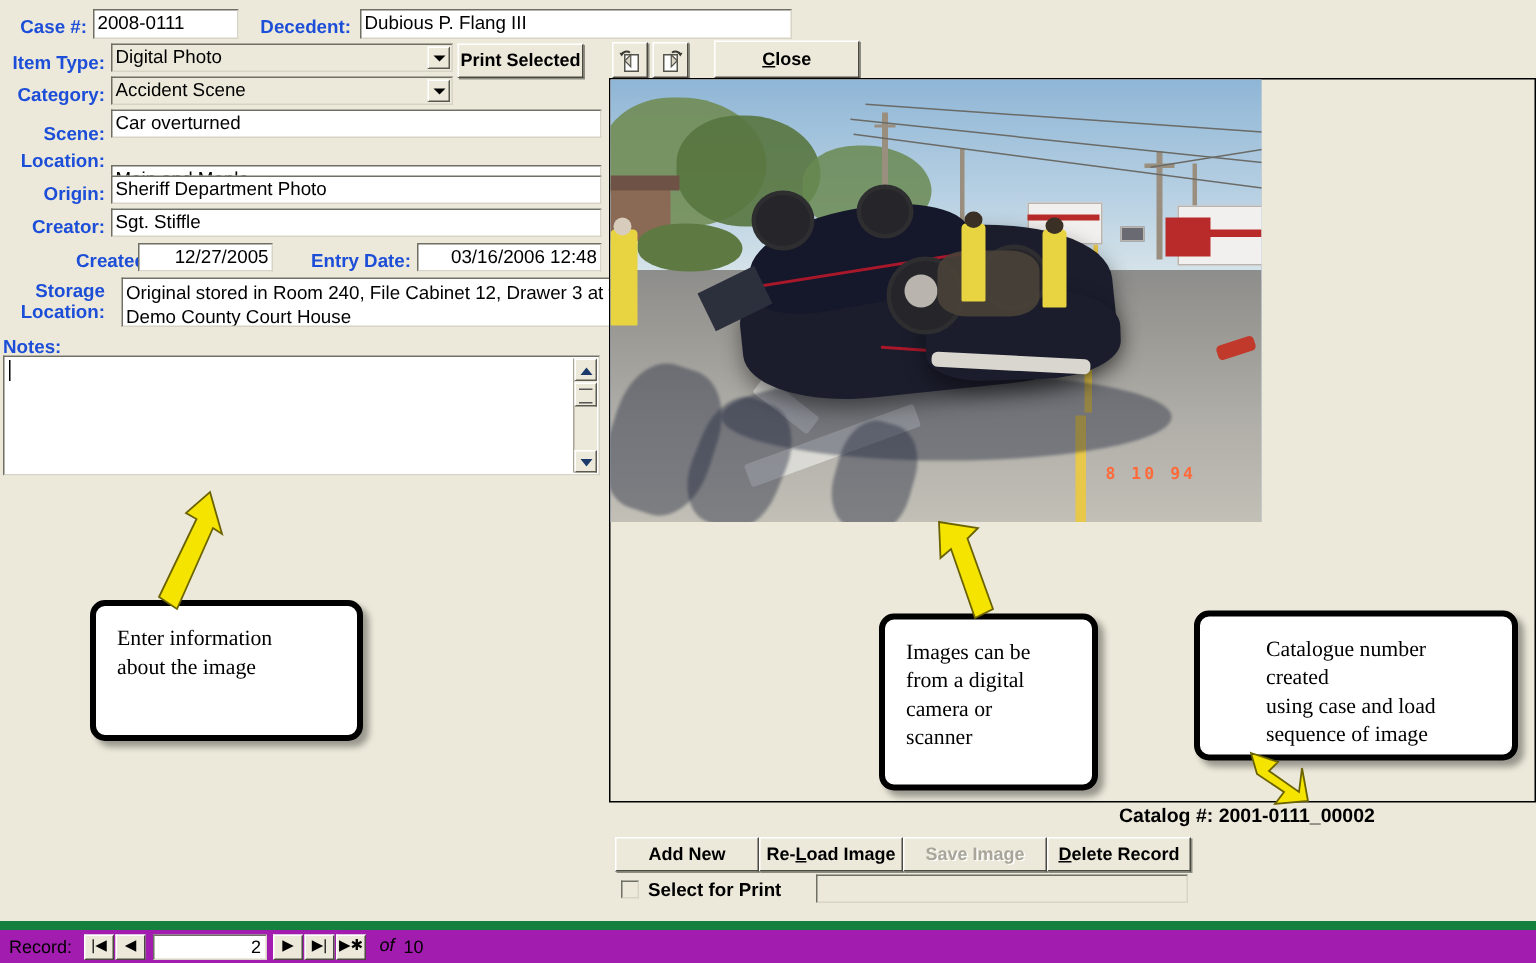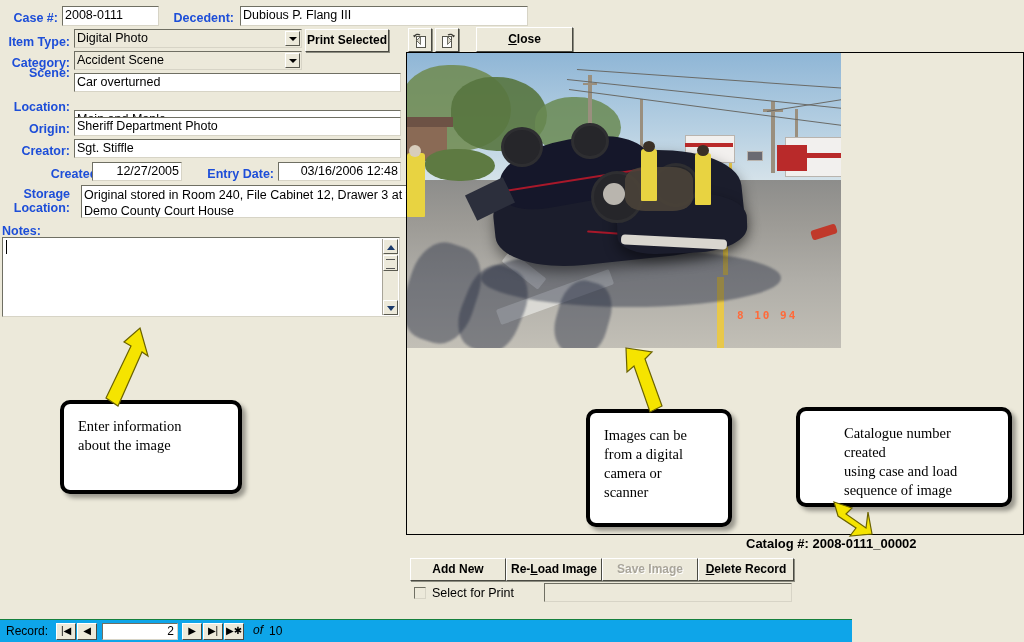--- a/index.html
+++ b/index.html
@@ -134,22 +134,22 @@
     border:1px solid #ffffff;border-right-color:#5a5a50;border-bottom-color:#5a5a50;
     box-sizing:border-box;
   }
   .sb-thumb:after{
     content:"";position:absolute;left:2px;top:3px;width:9px;height:8px;
     border-top:1px solid #555;border-bottom:1px solid #555;
   }
 
   
   .navbar{
-    position:absolute;left:0;bottom:0;width:852px;height:22px;
-    background:#0ea5e9;border-top:1px solid #15803d;
+    position:absolute;left:0;bottom:0;width:1024px;height:22px;
+    background:#a21caf;border-top:6px solid #15803d;
     display:flex;align-items:center;
   }
   .nav-btn{
     width:20px;height:17px;margin-right:1px;
     background:#ece9da;border:1px solid #ffffff;
     border-right-color:#4a4a42;border-bottom-color:#4a4a42;
     box-sizing:border-box;
     display:flex;align-items:center;justify-content:center;
     font-size:10px;line-height:10px;color:#000;
   }
@@ -206,21 +206,21 @@
 <div class="abs btn" style="left:476px;top:27px;width:97px;height:25px;">
   <span><span class="u">C</span><span>lose</span></span>
 </div>
 
 <div class="abs lbl" style="left:4px;top:56px;width:66px;">Category:</div>
 <div class="abs combo" style="left:74px;top:51px;width:228px;height:19px;">
   <span>Accident Scene</span>
   <span class="combo-btn"></span>
 </div>
 
-<div class="abs lbl" style="left:4px;top:66px;width:66px;text-align:right;">Scene:</div>
+<div class="abs lbl" style="left:4px;top:82px;width:66px;text-align:right;">Scene:</div>
 <div class="abs txtbox" style="left:74px;top:73px;width:327px;height:19px;">Car overturned</div>
 
 <div class="abs lbl" style="left:4px;top:100px;width:66px;">Location:</div>
 <div class="abs txtbox" style="left:74px;top:110px;width:327px;height:19px;">Main and Maple</div>
 
 <div class="abs lbl" style="left:4px;top:122px;width:66px;">Origin:</div>
 <div class="abs txtbox" style="left:74px;top:117px;width:327px;height:19px;">Sheriff Department Photo</div>
 
 <div class="abs lbl" style="left:4px;top:144px;width:66px;">Creator:</div>
 <div class="abs txtbox" style="left:74px;top:139px;width:327px;height:19px;">Sgt. Stiffle</div>
@@ -314,35 +314,35 @@
   <div class="ff" style="left:288px;top:100px;width:16px;height:52px;"></div>
   <div class="ffhead" style="left:290px;top:92px;width:12px;height:11px;background:#3a3026;"></div>
   <div class="shadow" style="left:0px;top:190px;width:70px;height:100px;border-radius:40%;transform:rotate(18deg);"></div>
   <div class="shadow" style="left:56px;top:212px;width:60px;height:88px;border-radius:40%;transform:rotate(22deg);"></div>
   <div class="shadow" style="left:150px;top:228px;width:52px;height:74px;border-radius:40%;transform:rotate(16deg);"></div>
   <div class="abs" style="left:404px;top:174px;width:26px;height:10px;background:#c0392b;border-radius:3px;transform:rotate(-18deg);"></div>
 
   <div class="datestamp" style="left:330px;top:256px;">8 10 94</div>
 </div>
 
-<div class="abs" style="left:746px;top:536px;font-weight:bold;font-size:13px;">Catalog #: 2008-0111_00002</div>
+<div class="abs" style="left:746px;top:536px;font-weight:bold;font-size:13px;">Catalog #: 2001-0111_00002</div>
 
 <div class="abs btn" style="left:410px;top:558px;width:96px;height:23px;">Add New</div>
 <div class="abs btn" style="left:506px;top:558px;width:96px;height:23px;">
   <span>Re-<span class="u">L</span>oad Image</span>
 </div>
 <div class="abs btn disabled" style="left:602px;top:558px;width:96px;height:23px;">Save Image</div>
 <div class="abs btn" style="left:698px;top:558px;width:96px;height:23px;">
   <span><span class="u">D</span>elete Record</span>
 </div>
 
 <div class="abs" style="left:414px;top:586px;">
   <span class="cbx" style="display:inline-block;vertical-align:-2px;"></span>
 </div>
-<div class="abs" style="left:432px;top:586px;font-weight:normal;font-size:12.5px;">Select for Print</div>
+<div class="abs" style="left:432px;top:586px;font-weight:bold;font-size:12.5px;">Select for Print</div>
 <div class="abs txtbox" style="left:544px;top:583px;width:248px;height:19px;background:#ece9da;"></div>
 
 <div class="abs callout" style="left:60px;top:400px;width:182px;height:94px;">
   <div>Enter information
 about the image</div>
 </div>
 <div class="abs callout" style="left:586px;top:409px;width:146px;height:118px;">
   <div>Images can be
 from a digital
 camera or

